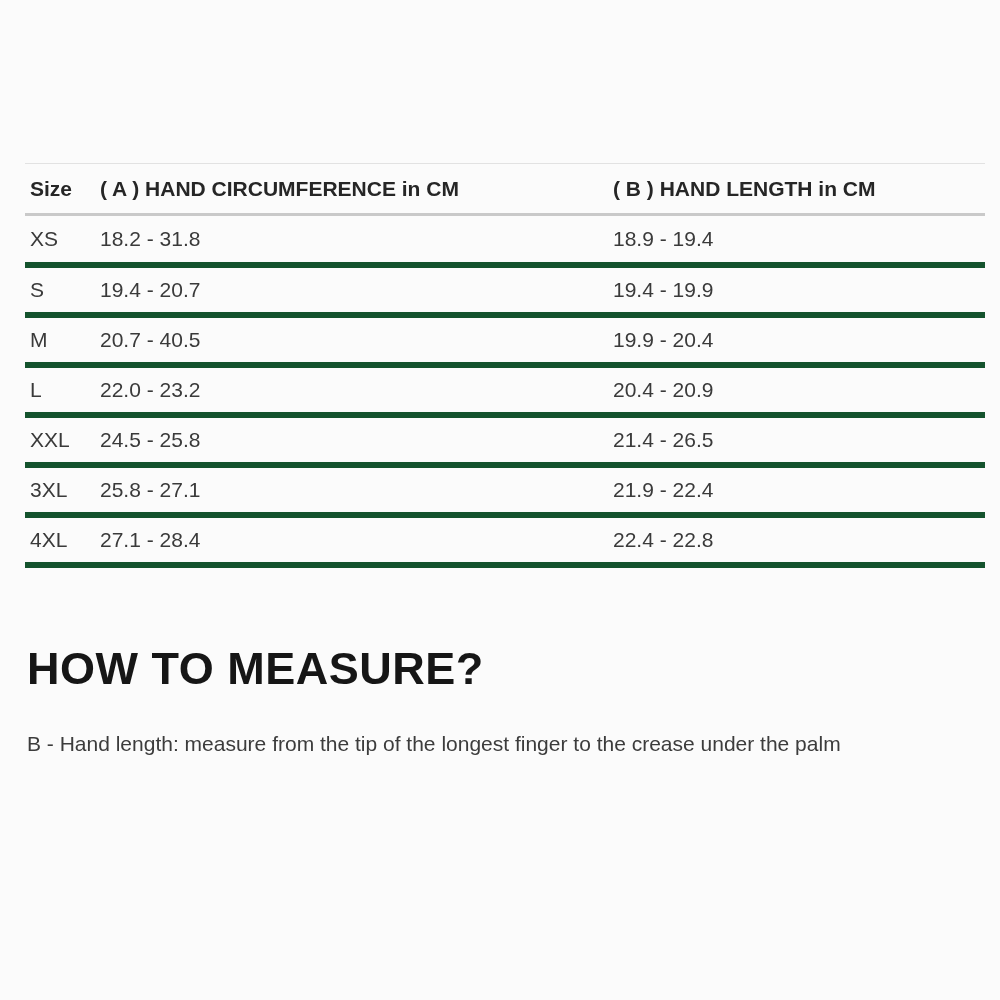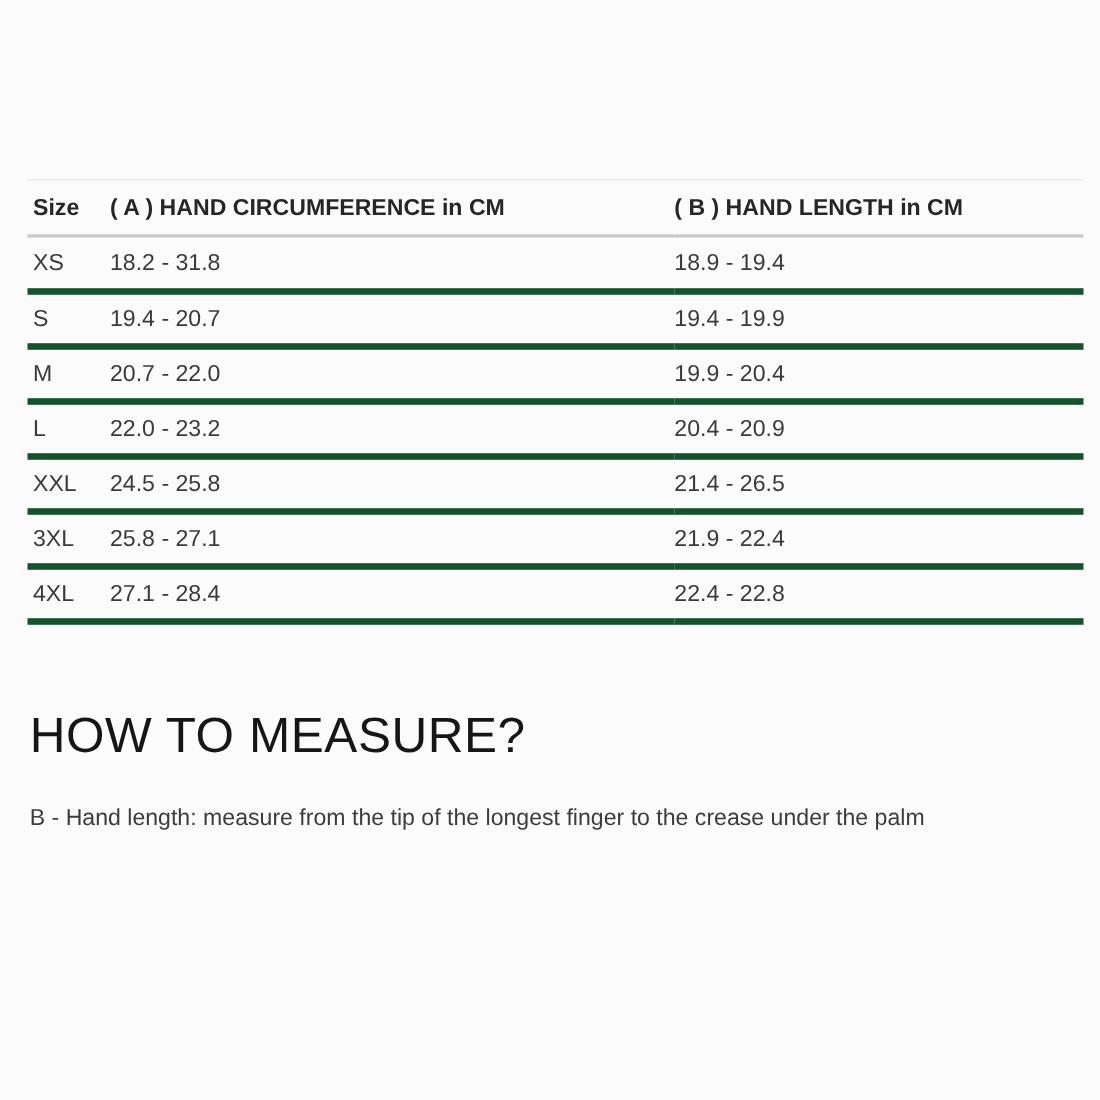--- a/index.html
+++ b/index.html
@@ -48,21 +48,21 @@
   .size-table .col-len   { width: 372px; }
   
   .howto {
     position: absolute;
     top: 643px;
     left: 27px;
     width: 960px;
   }
   .howto h2 {
     font-size: 45px;
-    font-weight: 400;
+    font-weight: 700;
     letter-spacing: 0.5px;
     color: #161616;
     margin-bottom: 28px;
   }
   .howto .instructions p {
     font-size: 21px;
     line-height: 41px;
     color: #3c3c3c;
     max-width: 965px;
   }
@@ -86,21 +86,21 @@
         <td class="col-circ">18.2 - 31.8</td>
         <td class="col-len">18.9 - 19.4</td>
       </tr>
       <tr>
         <td class="col-size">S</td>
         <td class="col-circ">19.4 - 20.7</td>
         <td class="col-len">19.4 - 19.9</td>
       </tr>
       <tr>
         <td class="col-size">M</td>
-        <td class="col-circ">20.7 - 22.0</td>
+        <td class="col-circ">20.7 - 40.5</td>
         <td class="col-len">19.9 - 20.4</td>
       </tr>
       <tr>
         <td class="col-size">L</td>
         <td class="col-circ">22.0 - 23.2</td>
         <td class="col-len">20.4 - 20.9</td>
       </tr>
       <tr>
         <td class="col-size">XXL</td>
         <td class="col-circ">24.5 - 25.8</td>

